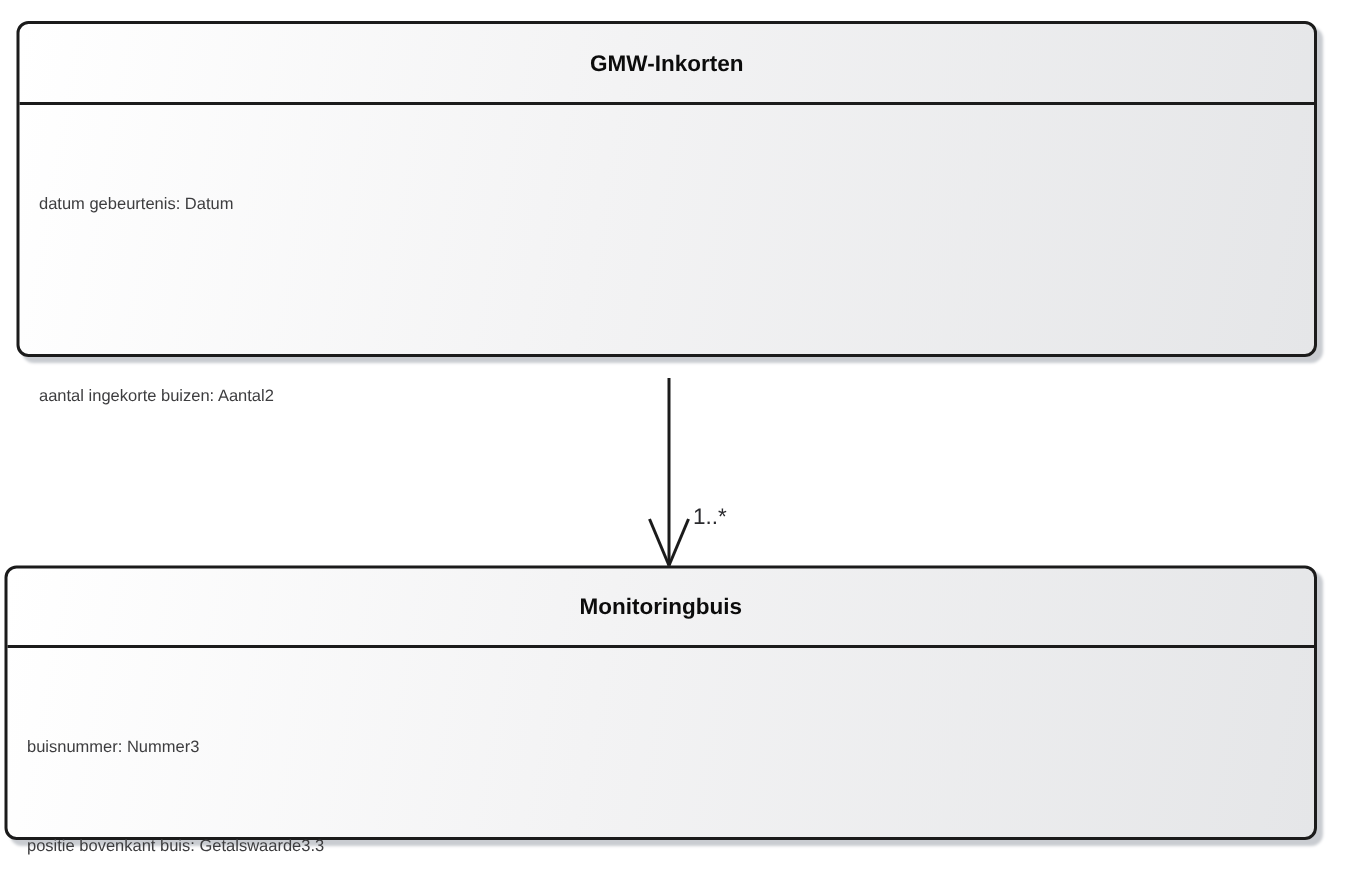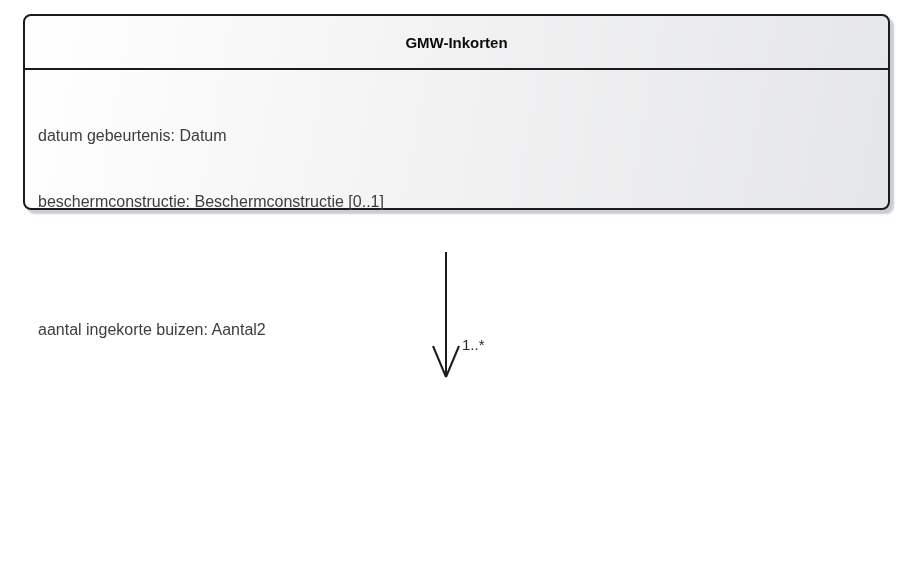--- a/index.html
+++ b/index.html
@@ -23,27 +23,27 @@
   }
   .uml-class .class-header {
     display: flex;
     align-items: center;
     justify-content: center;
     border-bottom: 2px solid #1b1b1b;
     font-weight: bold;
     font-size: 15px;
     color: #0c0c0c;
   }
-  .class-box-1 { left: 11px; top: 14px; width: 867px; height: 196px; margin-left: 12px; }
+  .class-box-1 { left: 11px; top: 14px; width: 867px; height: 224px; }
   .class-box-1 .class-header { height: 54px; }
   .class-box-2 { left: 3px; top: 377px; width: 875px; height: 183px; }
   .class-box-2 .class-header { height: 53px; }
   .class-attributes {
     padding: 11px 14px 0 13px;
-    font-size: 16px;
+    font-size: 11px;
     color: #3d3d3f;
     line-height: 22px;
     white-space: pre;
   }
   .attr-line { display: block; }
   .attr-gap { display: block; height: 18px; }
   .stereotype-line { display: block; padding-left: 9px; }
   .association-svg {
     position: absolute;
     left: 420px;
@@ -63,27 +63,37 @@
 <body>
 
 <div class="canvas">
 
   <div class="uml-class class-box-1">
     <div class="class-header">
       <span>GMW-Inkorten</span>
     </div>
     <div class="class-attributes">
       <span class="attr-line">datum gebeurtenis: Datum</span>
-      <span class="attr-line">beschermconstructie: Beschermconstructie [0..1]</span>
       <span class="attr-gap"></span>
       <span class="attr-line">aantal ingekorte buizen: Aantal2</span>
     </div>
   </div>
 
   <svg class="association-svg" viewBox="0 0 120 128" xmlns="http://www.w3.org/2000/svg">
     <line x1="26" y1="2" x2="26" y2="127" stroke="#1b1b1b" stroke-width="2"></line>
     <line x1="26" y1="127" x2="13" y2="96" stroke="#1b1b1b" stroke-width="2"></line>
     <line x1="26" y1="127" x2="39" y2="96" stroke="#1b1b1b" stroke-width="2"></line>
   </svg>
   <div class="multiplicity-label">1..*</div>
 
+  <div class="uml-class class-box-2">
+    <div class="class-header">
+      <span>Monitoringbuis</span>
+    </div>
+    <div class="class-attributes">
+      <span class="attr-line">buisnummer: Nummer3</span>
+      <span class="attr-line">positie bovenkant buis: Getalswaarde3.3</span>
+      
+      
+    </div>
+  </div>
 
 </div>
 
 </body></html>

